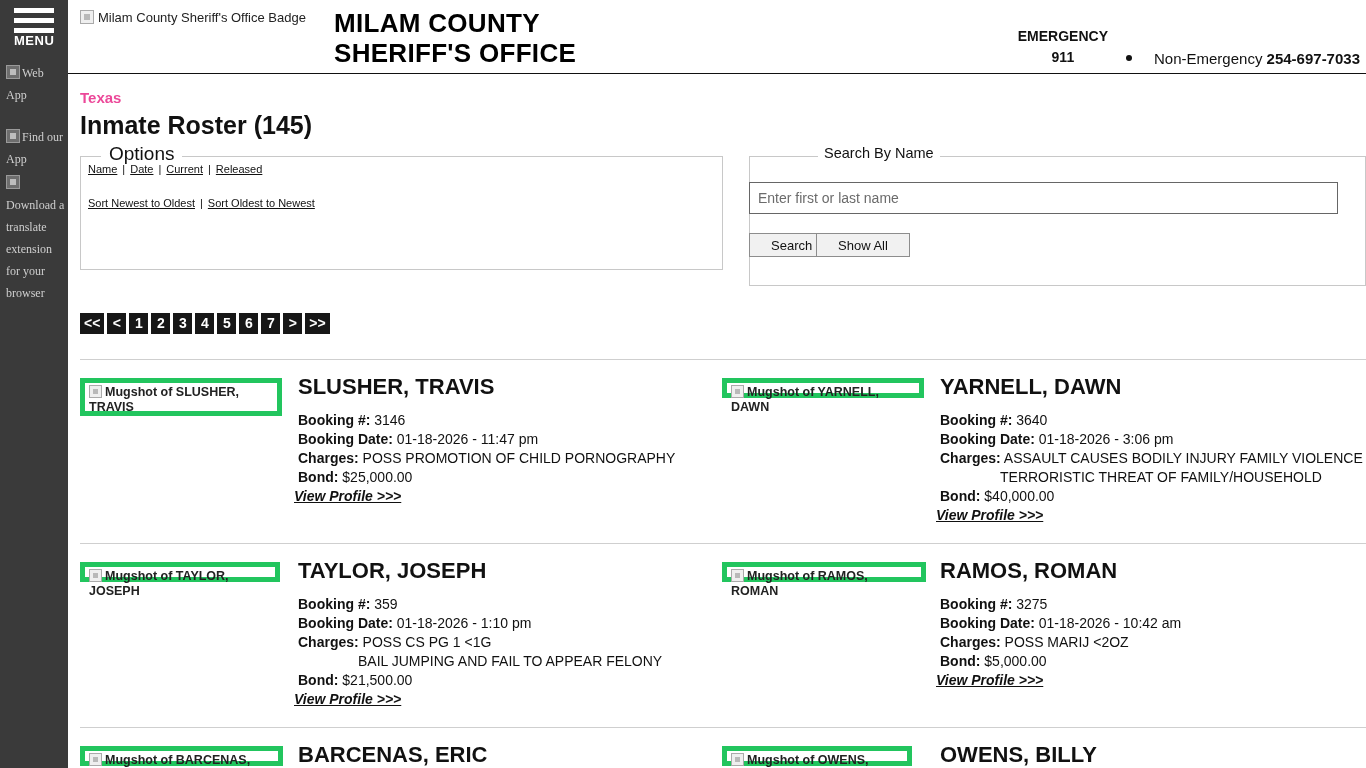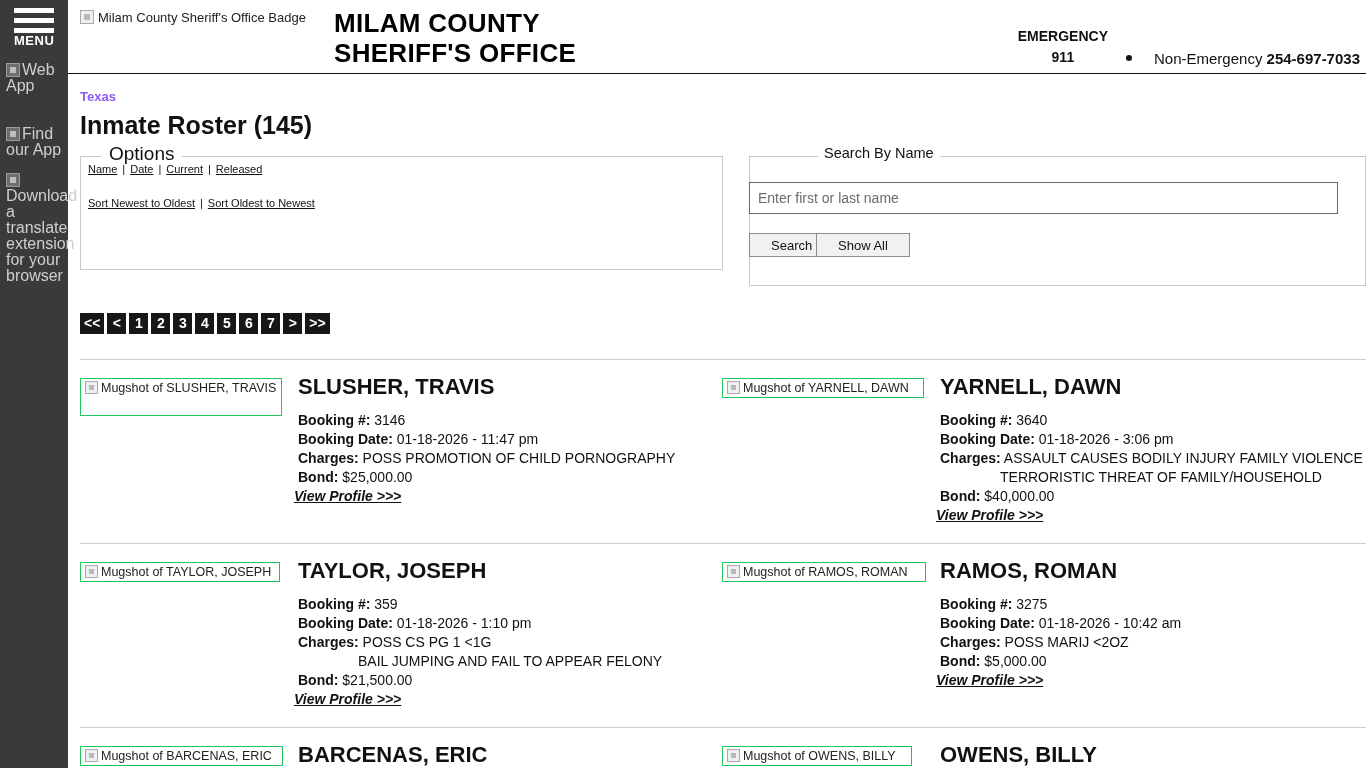--- a/index.html
+++ b/index.html
@@ -41,24 +41,25 @@
     position: absolute;
     left: 14px; top: 33px;
     color: #ffffff;
     font-size: 13px;
     font-weight: bold;
     letter-spacing: 0.5px;
   }
   .broken-img {
     position: absolute;
     color: #cfcfcf;
-    font-size: 16px;
-    line-height: 16px;
+    font-size: 12px;
+    line-height: 22px;
     width: 62px;
     padding-left: 2px;
+    font-family: Liberation Serif, serif;
   }
   .broken-img .ico {
     display: inline-block;
     width: 14px; height: 14px;
     background: #6e6e6e;
     border: 1px solid #9a9a9a;
     vertical-align: -2px;
     margin-right: 2px;
     position: relative;
   }
@@ -153,23 +154,23 @@
     position: relative;
   }
   #map-broken .ico::after {
     content: "";
     position: absolute; left: 3px; top: 3px;
     width: 6px; height: 6px; background: #b9b9b9;
   }
   #texas-label {
     position: absolute;
     left: 80px; top: 89px;
-    font-size: 13px;
-    font-weight: bold;
-    color: #8b5cf6;
+    font-size: 15px;
+    font-weight: bold;
+    color: #ec4899;
   }
 
   
   #main {
     position: absolute;
     left: 68px; top: 74px;
     width: 1298px;
     height: 694px;
   }
   #roster-title {
@@ -285,27 +286,28 @@
   }
 
   
   .inmate {
     position: absolute;
     width: 620px;
   }
   .inmate .thumb {
     position: absolute;
     left: 0; top: 0;
-    border: 1px solid #22c55e;
+    border: 5px solid #22c55e;
     background: #fff;
     font-size: 12.5px;
     color: #222;
     padding: 2px 4px;
     line-height: 15px;
     white-space: normal;
+    font-weight: bold;
   }
   .inmate .thumb .ico {
     display: inline-block;
     width: 13px; height: 13px;
     background: #efefef;
     border: 1px solid #aaa;
     vertical-align: -2px;
     margin-right: 3px;
     position: relative;
   }

